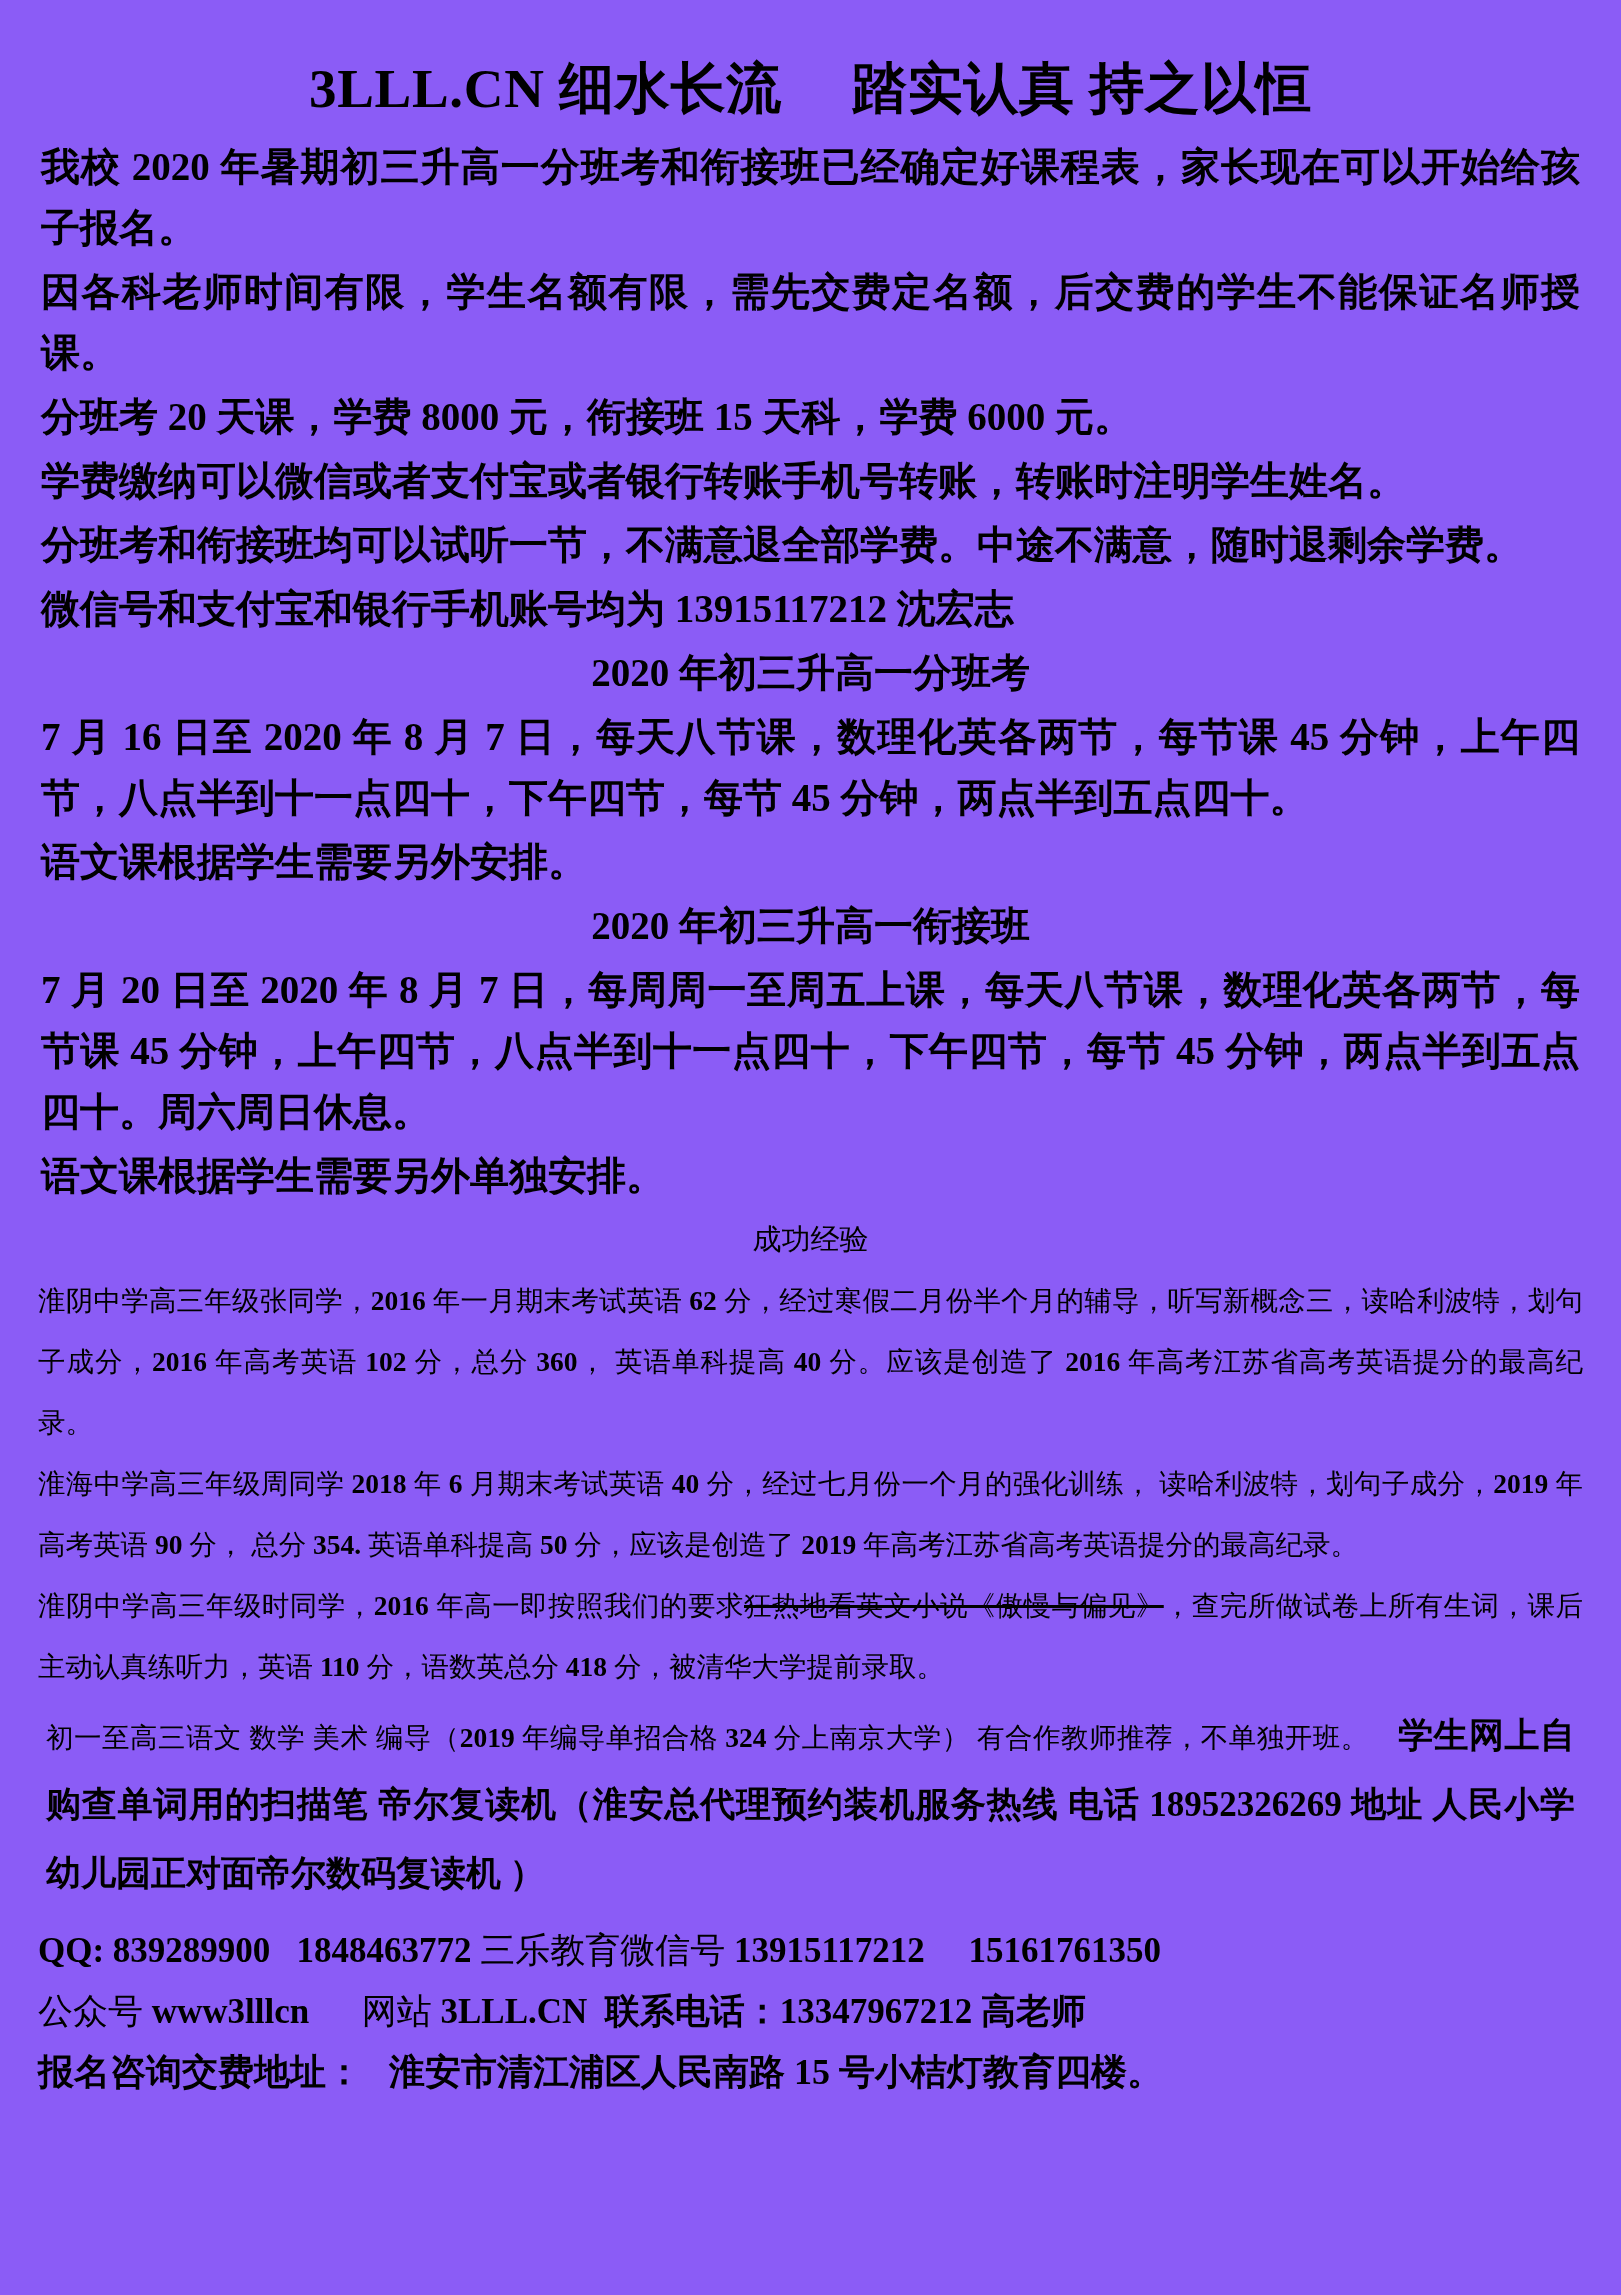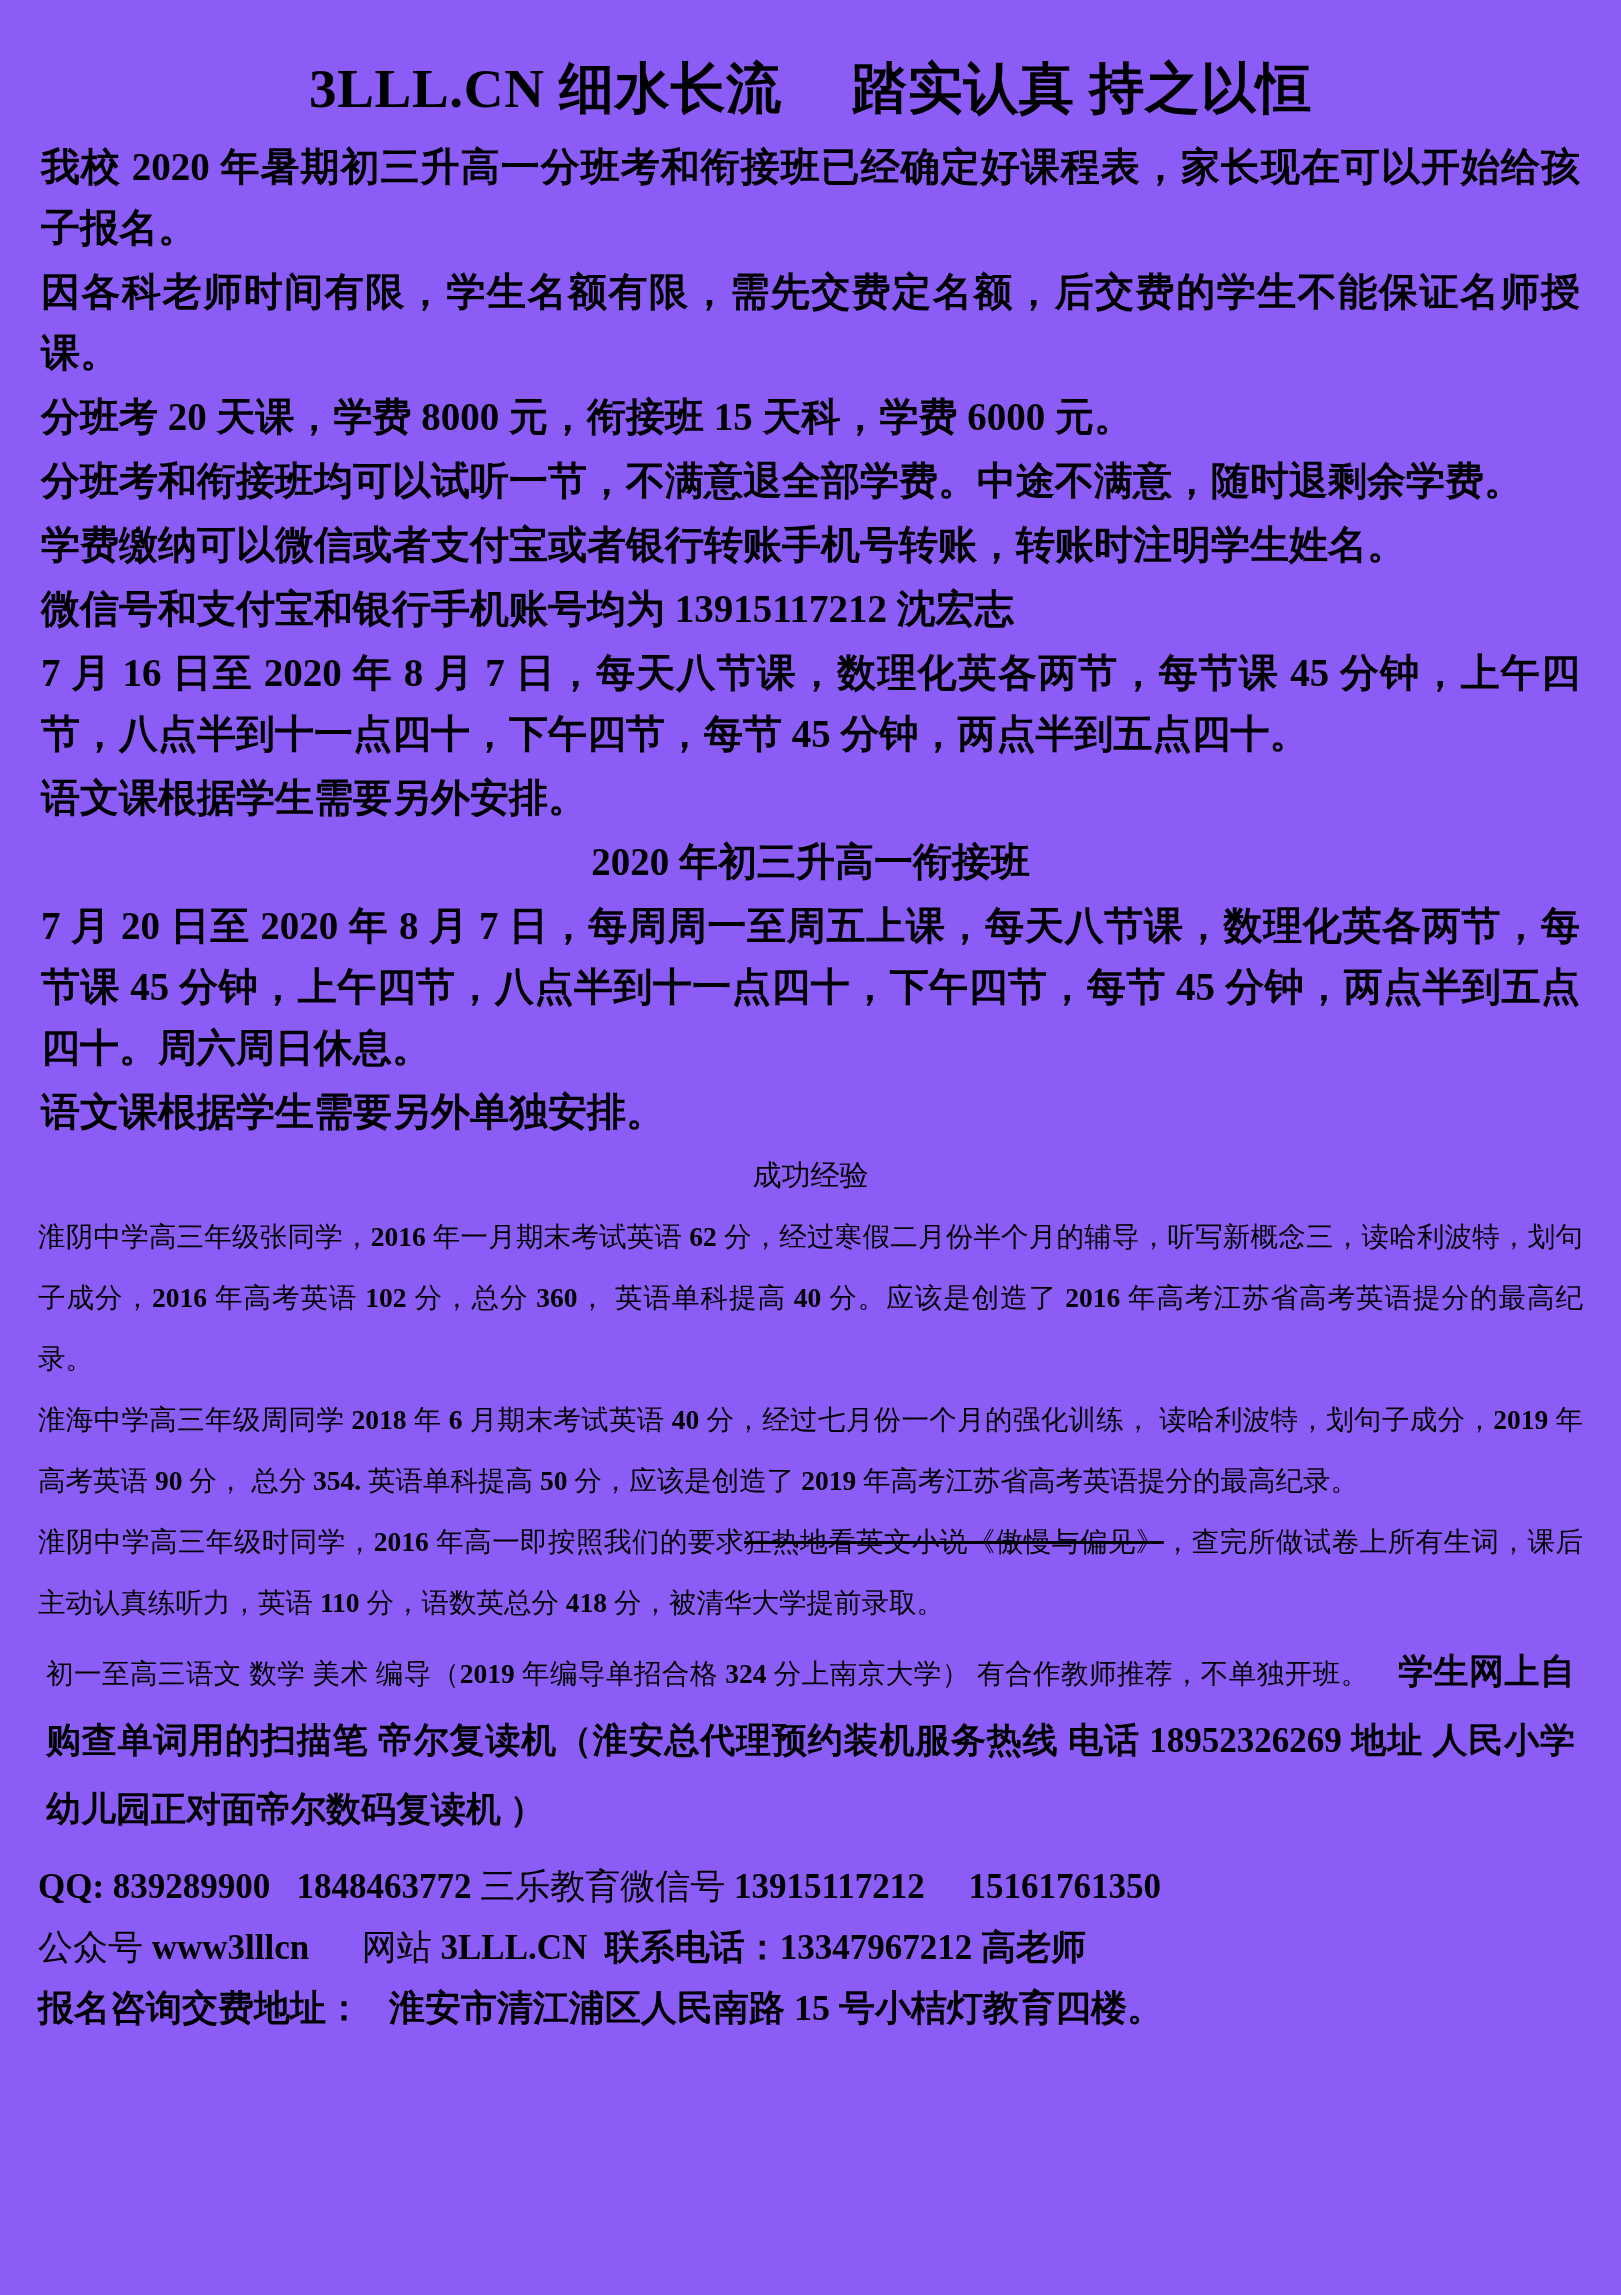--- a/index.html
+++ b/index.html
@@ -75,24 +75,25 @@
 </head>
 <body>
 
 <div class="page">
 
   <h1 class="title">3LLL.CN 细水长流　 踏实认真 持之以恒</h1>
 
   <p class="body-par">我校 2020 年暑期初三升高一分班考和衔接班已经确定好课程表，家长现在可以开始给孩子报名。</p>
   <p class="body-par">因各科老师时间有限，学生名额有限，需先交费定名额，后交费的学生不能保证名师授课。</p>
   <p class="body-par">分班考 20 天课，学费 8000 元，衔接班 15 天科，学费 6000 元。</p>
+  <p class="body-par">学费缴纳可以微信或者支付宝或者银行转账手机号转账，转账时注明学生姓名。</p>
   <p class="body-par">分班考和衔接班均可以试听一节，不满意退全部学费。中途不满意，随时退剩余学费。</p>
-  <p class="body-par">学费缴纳可以微信或者支付宝或者银行转账手机号转账，转账时注明学生姓名。</p>
   <p class="body-par">微信号和支付宝和银行手机账号均为 13915117212 沈宏志</p>
 
+  <h2 class="section-heading">2020 年初三升高一分班考</h2>
   <p class="body-par">7 月 16 日至 2020 年 8 月 7 日，每天八节课，数理化英各两节，每节课 45 分钟，上午四节，八点半到十一点四十，下午四节，每节 45 分钟，两点半到五点四十。</p>
   <p class="body-par">语文课根据学生需要另外安排。</p>
 
   <h2 class="section-heading">2020 年初三升高一衔接班</h2>
   <p class="body-par">7 月 20 日至 2020 年 8 月 7 日，每周周一至周五上课，每天八节课，数理化英各两节，每节课 45 分钟，上午四节，八点半到十一点四十，下午四节，每节 45 分钟，两点半到五点四十。周六周日休息。</p>
   <p class="body-par">语文课根据学生需要另外单独安排。</p>
 
   <h3 class="sub-heading">成功经验</h3>
 
   <p class="small-par">淮阴中学高三年级张同学，<b>2016</b> 年一月期末考试英语 <b>62</b> 分，经过寒假二月份半个月的辅导，听写新概念三，读哈利波特，划句子成分，<b>2016</b> 年高考英语 <b>102</b> 分，总分 <b>360</b>， 英语单科提高 <b>40</b> 分。应该是创造了 <b>2016</b> 年高考江苏省高考英语提分的最高纪录。</p>

